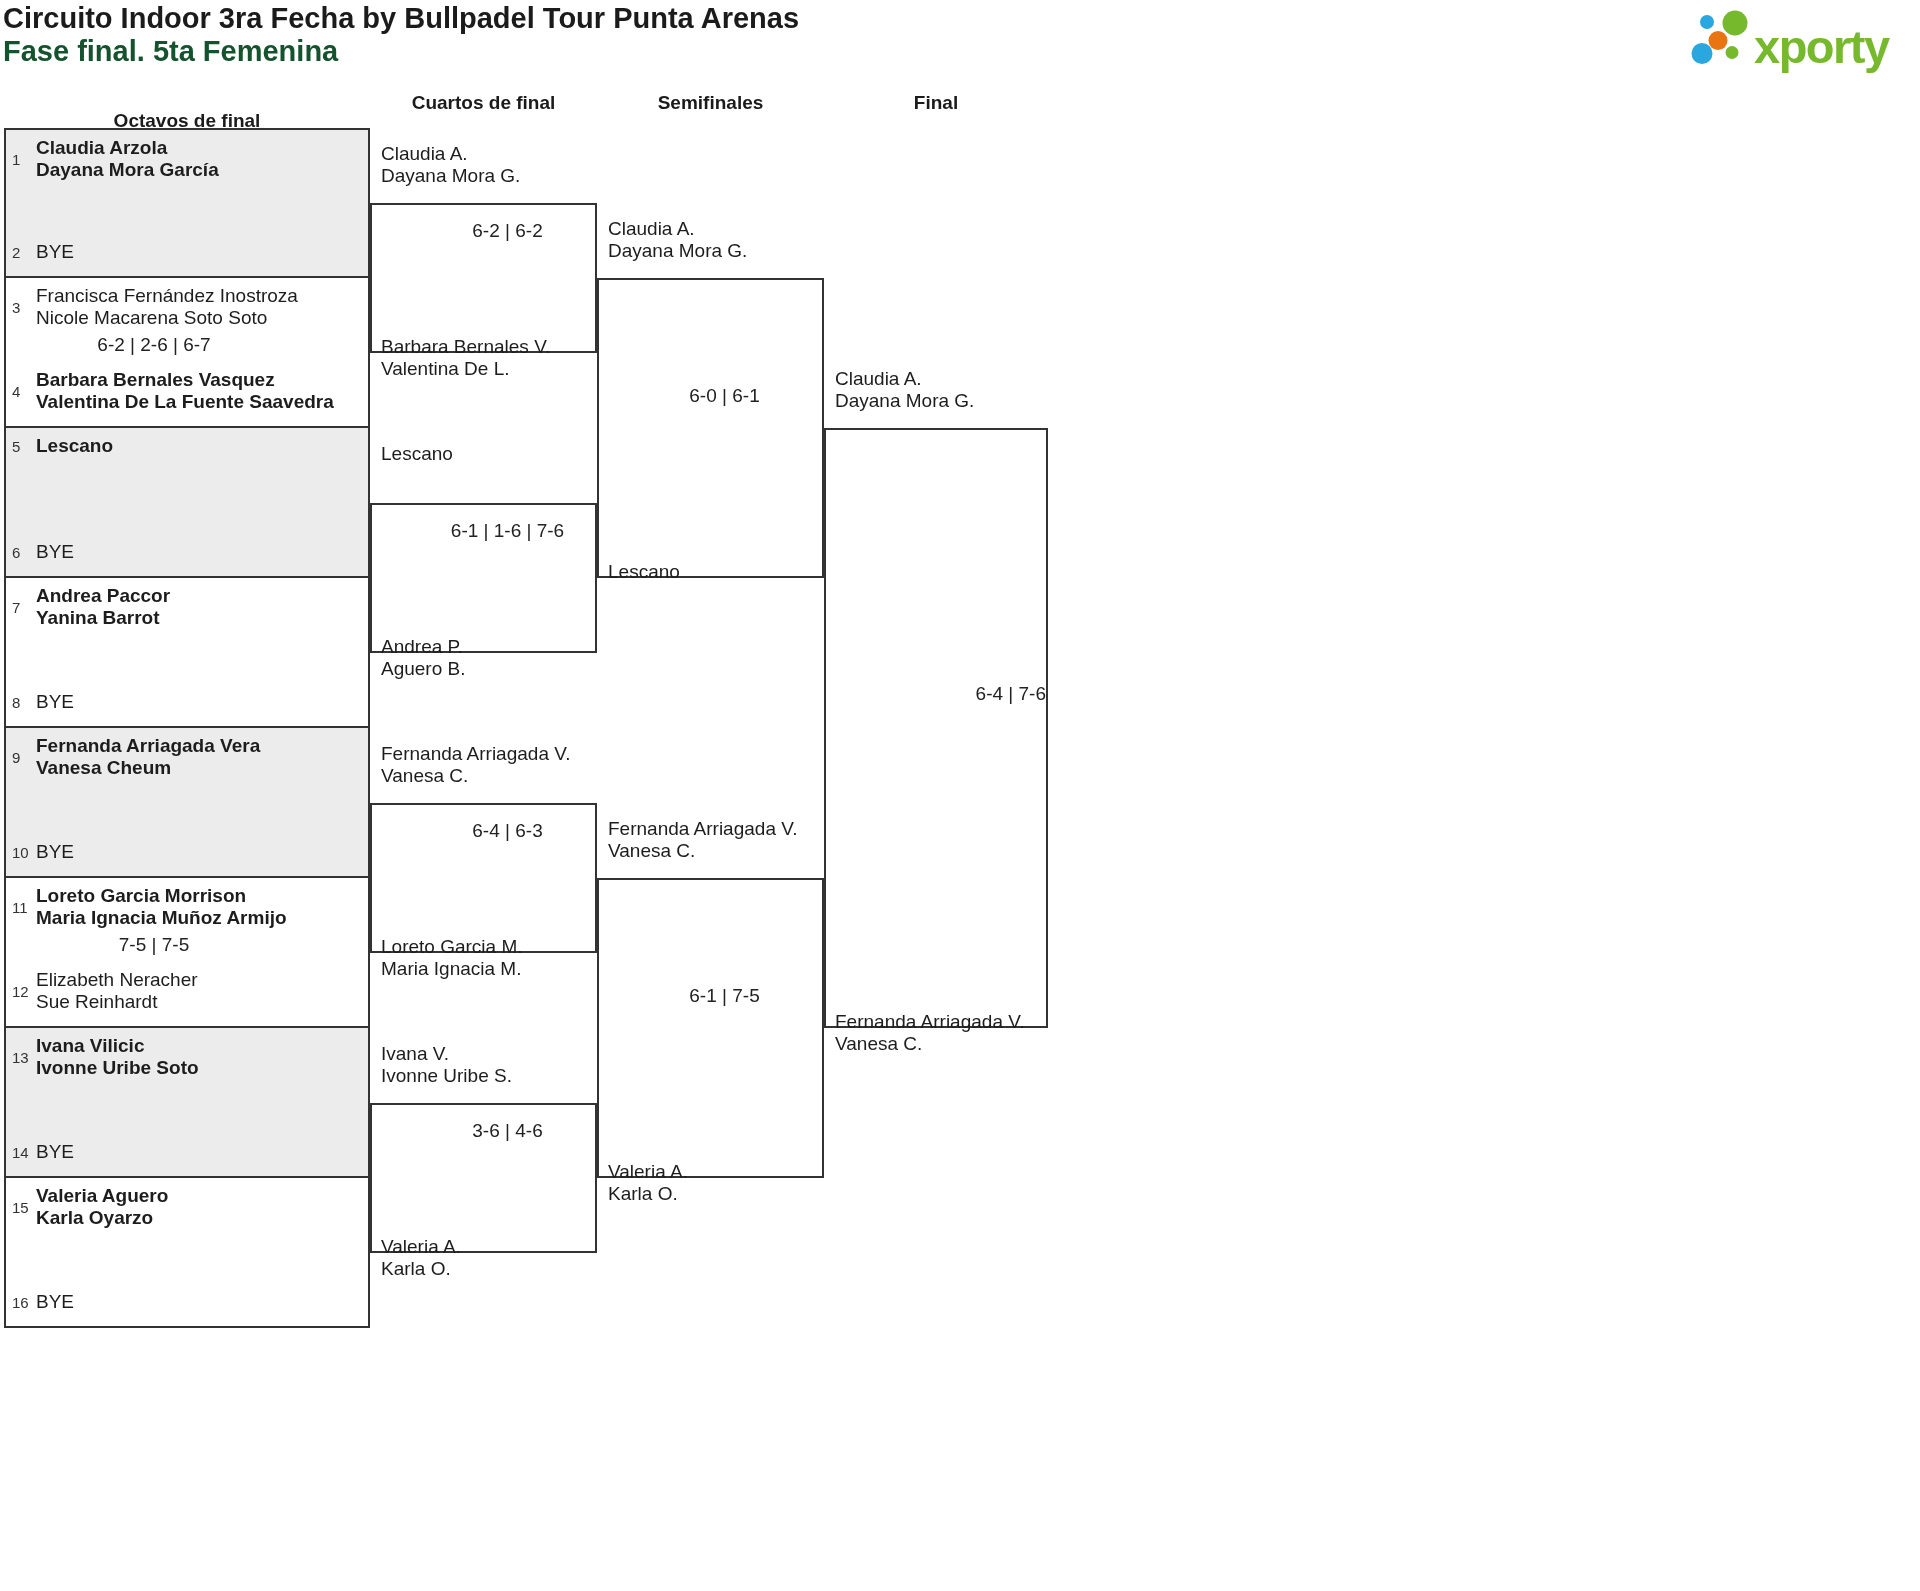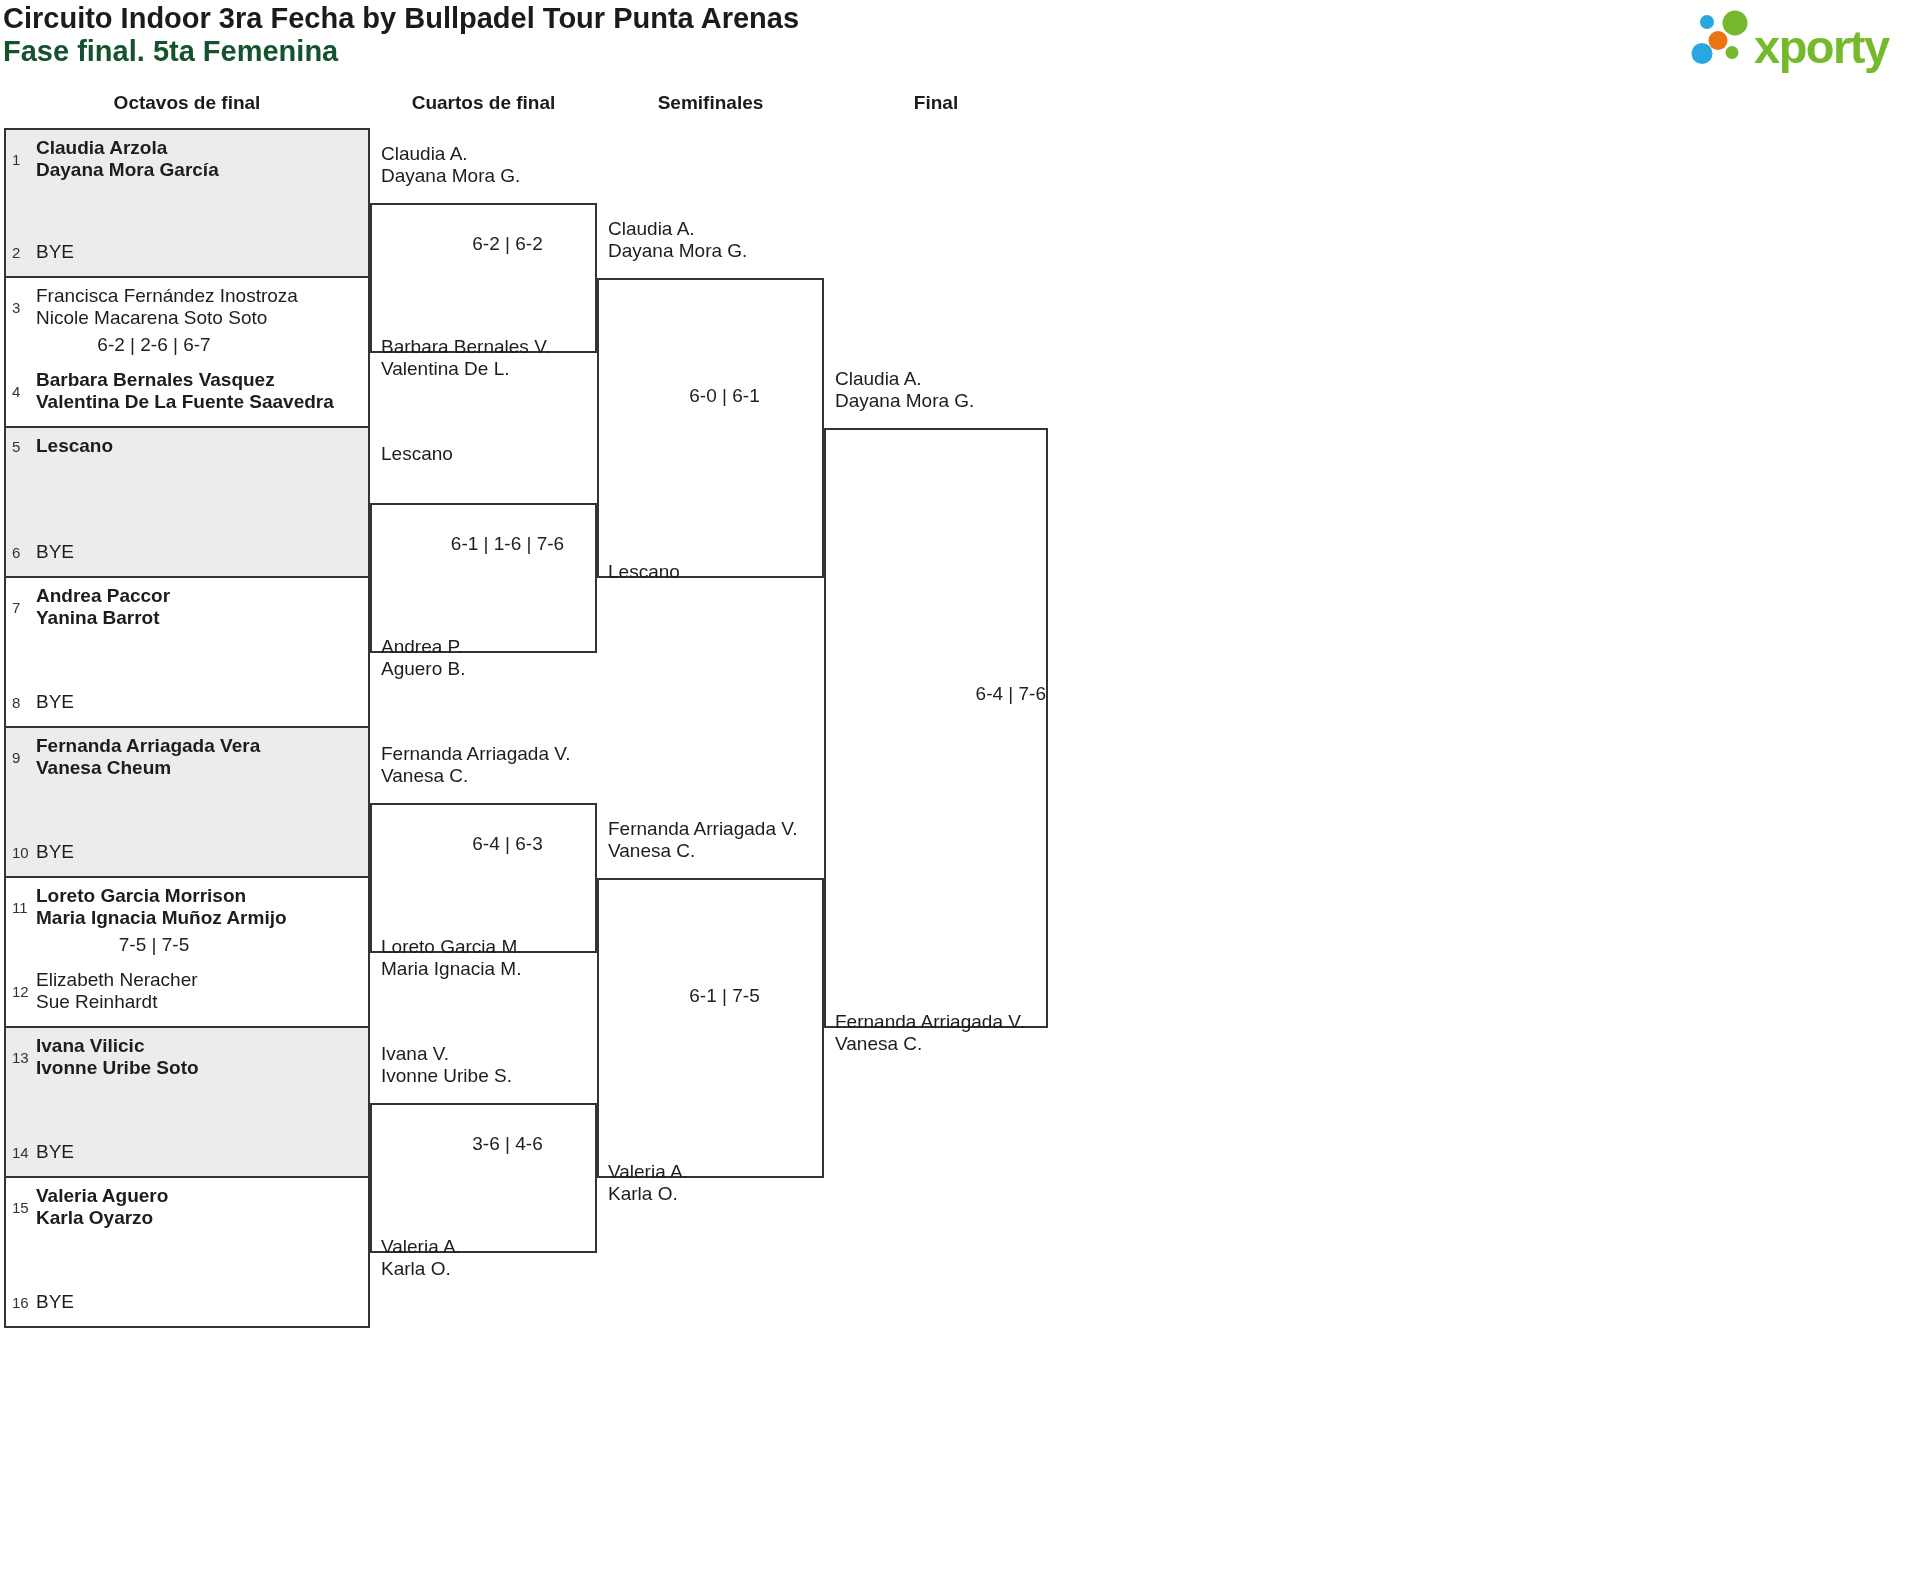--- a/index.html
+++ b/index.html
@@ -41,40 +41,40 @@
   .mbox{
     position:absolute;box-sizing:border-box;border:2px solid #333;background:transparent;
   }
   .lbl{
     position:absolute;left:9px;right:2px;font-size:19px;line-height:22px;
     white-space:pre-line;font-weight:400;overflow:visible;margin-top:40px;
   }
   .lbl.t{bottom:calc(100% + 18px);height:44px;}
   .lbl.b{top:calc(100% - 55px);height:44px;}
   .score.r2{position:absolute;left:0;right:0;text-align:center;}
-  .h150 .score.r2{top:28px;padding-left:48px;}
+  .h150 .score.r2{top:15px;padding-left:48px;}
   .h300 .score.r2{top:105px;padding-left:28px;}
   .h600 .score.r2{top:253px;text-align:right;}
 </style>
 </head>
 <body>
 
 <div class="page-title">Circuito Indoor 3ra Fecha by Bullpadel Tour Punta Arenas</div>
 <div class="page-subtitle">Fase final. 5ta Femenina</div>
 
 <svg class="logo" viewBox="0 0 252 75">
   <circle cx="39" cy="22" r="7" fill="#2ba7df"></circle>
   <circle cx="67" cy="23" r="12.5" fill="#77b92c"></circle>
   <circle cx="50" cy="40.5" r="9.5" fill="#e87511"></circle>
   <circle cx="34" cy="53.5" r="10.5" fill="#2ba7df"></circle>
   <circle cx="64" cy="52.5" r="6.5" fill="#77b92c"></circle>
   <text x="86" y="63" font-size="47" font-weight="700" letter-spacing="-1.5" fill="#77b92c">xporty</text>
 </svg>
 
-<div class="round-h" style="left:4px;width:366px;">Octavos de final</div>
+<div class="round-h" style="left:4px;width:366px;margin-top:18px;">Octavos de final</div>
 <div class="round-h" style="left:370px;width:227px;">Cuartos de final</div>
 <div class="round-h" style="left:597px;width:227px;">Semifinales</div>
 <div class="round-h" style="left:824px;width:224px;">Final</div>
 
 <div class="obox g first" style="top:128px;">
   <div class="prt top">
     <span class="seed">1</span>
     <span class="pname winner">Claudia Arzola
 Dayana Mora García</span>
   </div>

